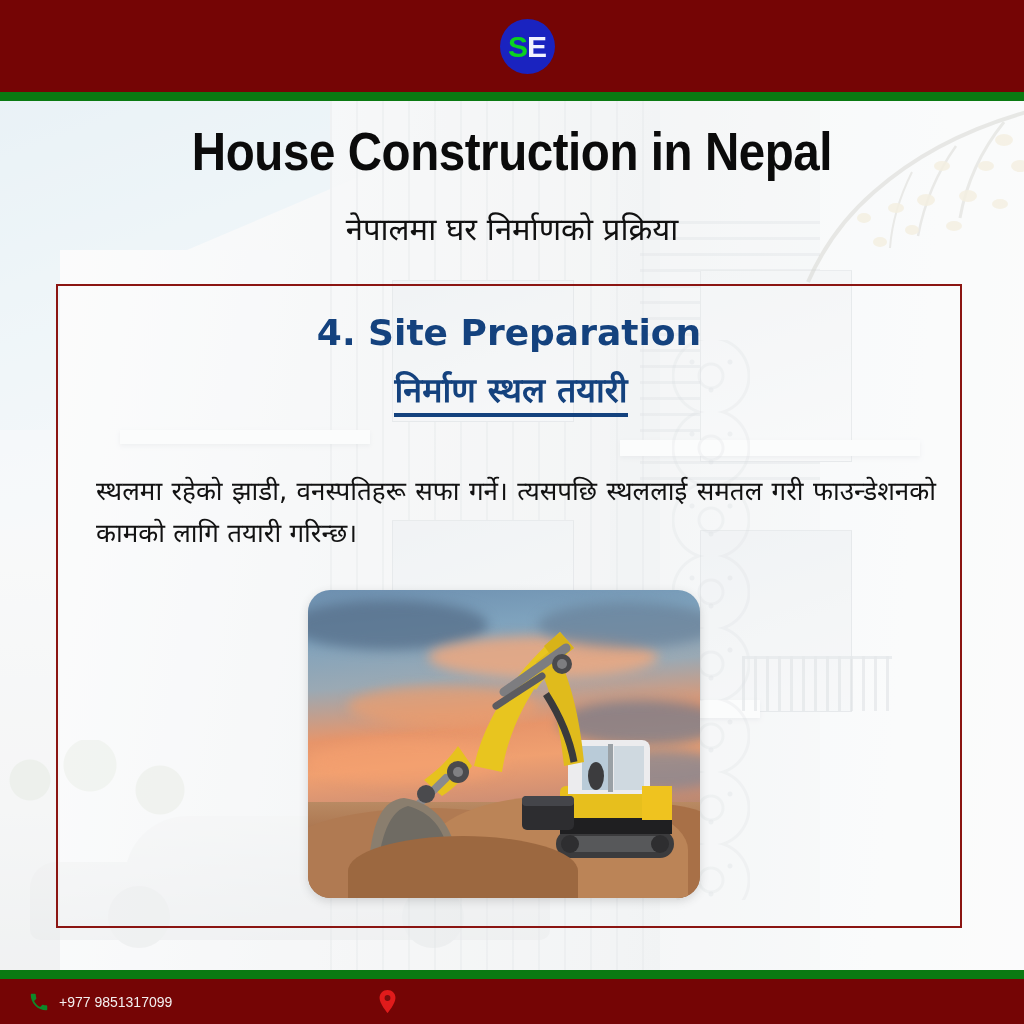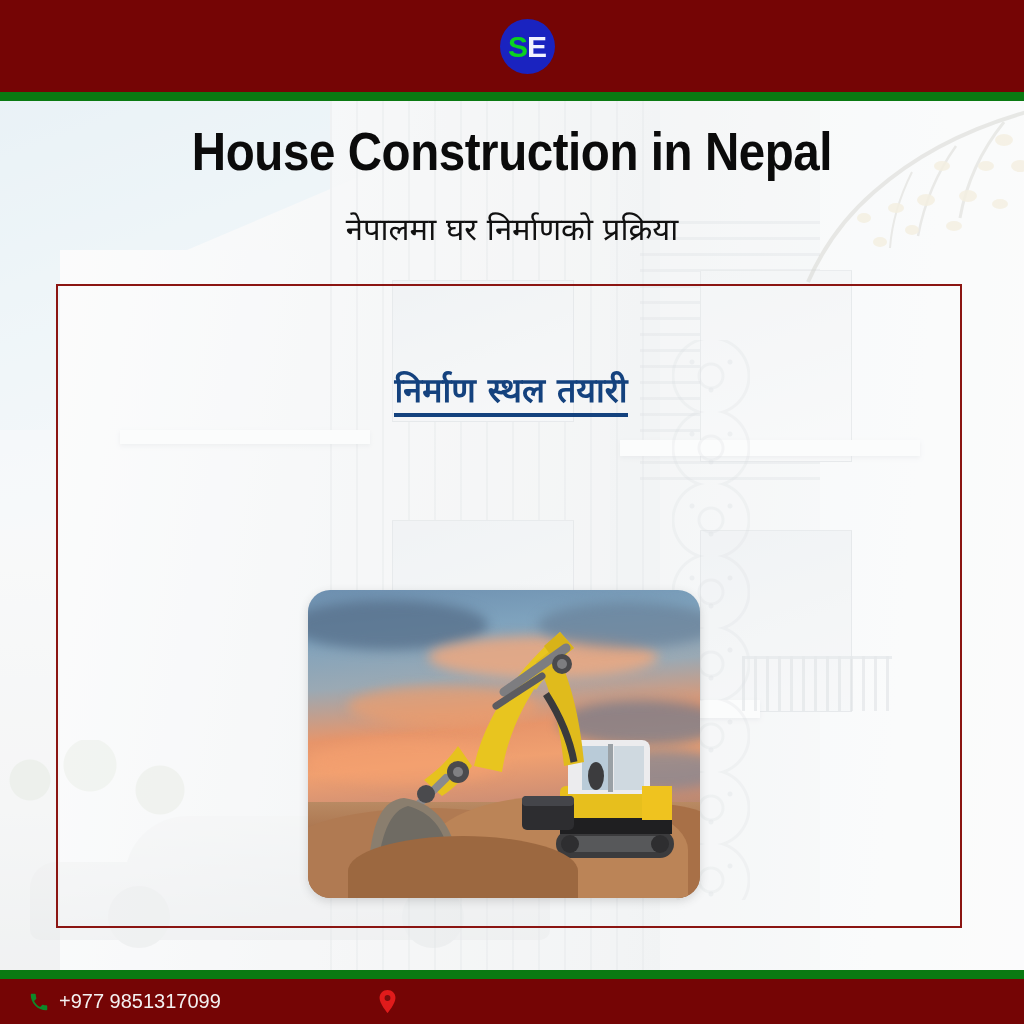--- a/index.html
+++ b/index.html
@@ -115,21 +115,21 @@
   .m1{left:-30px;top:218px;width:300px;height:96px;background:#b07a52;}
   .m2{left:120px;top:206px;width:260px;height:108px;background:#bb8457;}
   .m3{left:270px;top:214px;width:160px;height:96px;background:#a87047;}
   .m4{left:40px;top:246px;width:230px;height:70px;background:#9c6840;}
   .exc{position:absolute;left:0;top:0;width:392px;height:308px;}
 
   
   .footstripe{position:absolute;left:0;top:970px;width:1024px;height:9px;}
   .footbar{position:absolute;left:0;top:979px;width:1024px;height:45px;}
   .foot-item{position:absolute;top:979px;height:45px;display:flex;align-items:center;gap:9px;
-    color:#f4f0f0;font-size:20px;font-family:"Liberation Sans", sans-serif;}
+    color:#f4f0f0;font-size:14px;font-family:"Liberation Sans", sans-serif;}
   .f-phone{left:28px;}
   .f-loc{left:378px;}
   .f-web{left:780px;}
   .ic{display:inline-block;line-height:0;}
 </style>
 </head>
 <body>
 
 <div class="poster">
 
@@ -189,21 +189,23 @@
   <div class="topstripe" style="background: rgb(10, 122, 18);"></div>
   <div class="logo" style="background: rgb(26, 35, 192);">
     <span class="logo-s" style="color: rgb(10, 210, 32);">S</span>
     <span class="logo-e" style="color: rgb(242, 242, 255);">E</span>
   </div>
 
   <div class="title">House Construction in Nepal</div>
   <div class="subtitle">नेपालमा घर निर्माणको प्रक्रिया</div>
 
   <div class="frame" style="border-color: rgb(139, 21, 18);"></div>
+  <div class="heading-en">4.  Site Preparation</div>
   <div class="heading-np"><span>निर्माण स्थल तयारी</span></div>
+  <div class="body-np">स्थलमा रहेको झाडी, वनस्पतिहरू सफा गर्ने। त्यसपछि स्थललाई समतल गरी फाउन्डेशनको कामको लागि तयारी गरिन्छ।</div>
 
   <div class="photo">
     <div class="ph-sky"></div>
     <div class="cloud c1"></div>
     <div class="cloud c2"></div>
     <div class="cloud c3"></div>
     <div class="cloud c4"></div>
     <div class="cloud c5"></div>
     <div class="cloud c6"></div>
     <div class="cloud c7"></div>

